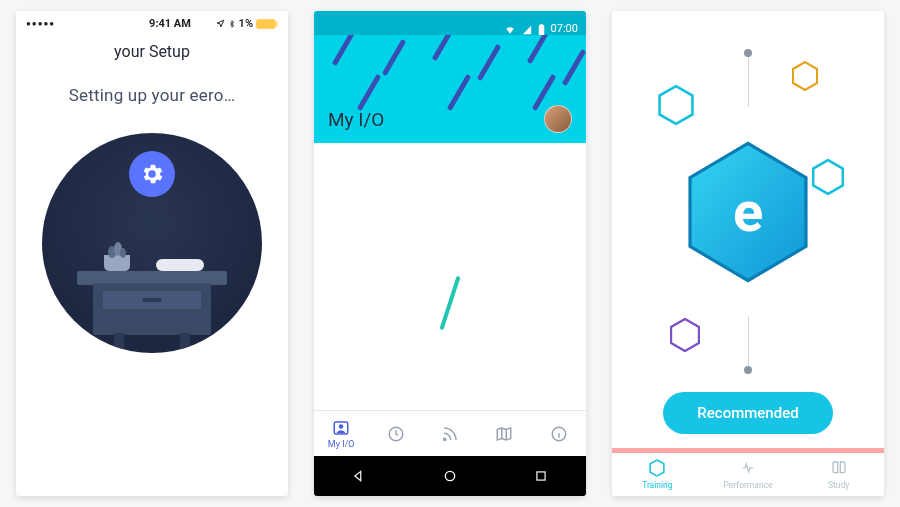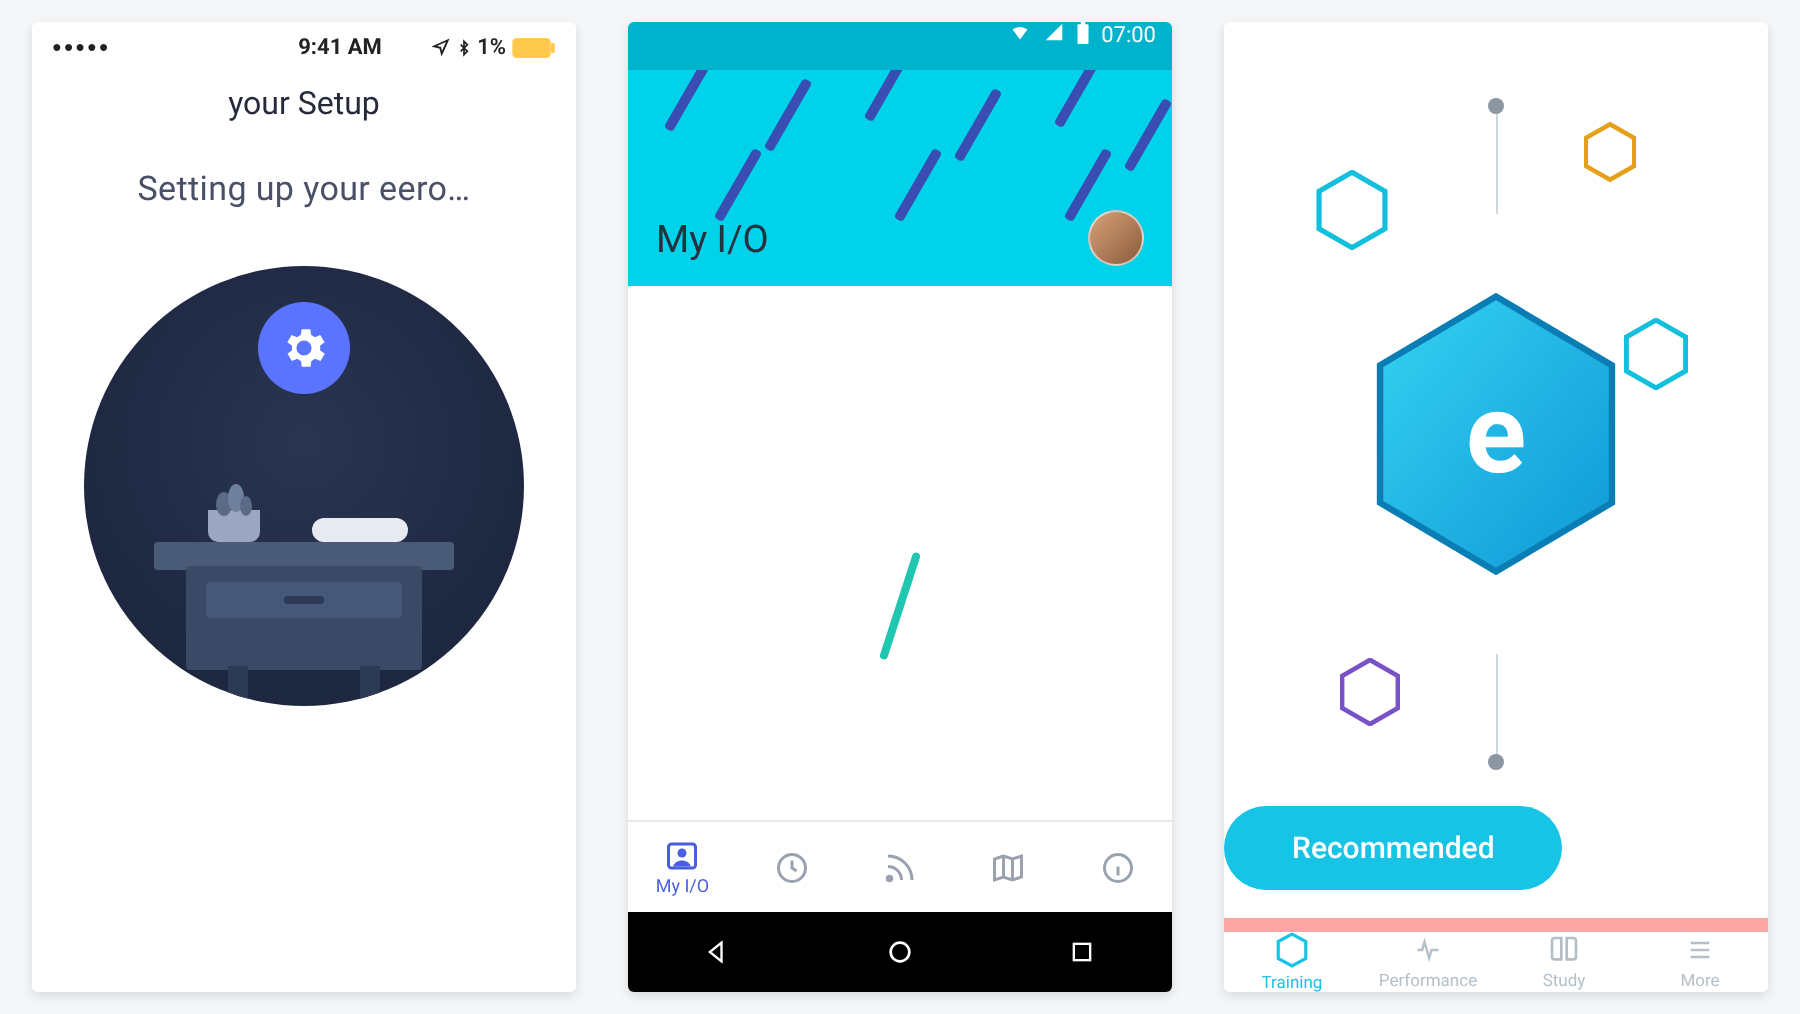--- a/index.html
+++ b/index.html
@@ -23,21 +23,21 @@
     .drawer{ position:absolute; top:8px; left:10px; right:10px; height:18px; background:#46587a; border-radius:2px;}
     .drawer::after{content:""; position:absolute; left:50%; top:50%; transform:translate(-50%,-50%); width:20px; height:4px; background:#2d3a55; border-radius:2px;}
     .table-leg{position:absolute; bottom:0; width:10px; height:20px; background:#2d3a55;}
     .table-leg.l{left:72px;} .table-leg.r{right:72px;}
     .eero-puck{ position:absolute; bottom:82px; right:58px; width:48px; height:12px; background:#e8eaf2; border-radius:6px;}
     .plant{ position:absolute; bottom:82px; left:62px;}
     .pot{ width:26px; height:16px; background:#9aa6c2; border-radius:0 0 5px 5px;}
     .leaves{ position:absolute; bottom:14px; left:3px; width:20px; height:16px;}
 
     
-    .p2-status{ background:#00b3cc; color:#fff; height:24px; display:flex; align-items:flex-start; justify-content:flex-end; padding:0 8px; font-size:11px; gap:6px;}
+    .p2-status{ background:#00b3cc; color:#fff; height:24px; display:flex; align-items:flex-end; justify-content:flex-end; padding:0 8px; font-size:11px; gap:6px;}
     .p2-header{ background:#00d2ea; height:108px; position:relative; overflow:hidden;}
     .slash{ position:absolute; width:40px; height:5px; background:#3a4db3; transform:rotate(-60deg); border-radius:2px;}
     .p2-header-bottom{ position:absolute; bottom:10px; left:14px; right:14px; display:flex; align-items:center; justify-content:space-between;}
     .p2-title{ color:#273041; font-size:19px; font-weight:400;}
     .avatar{ width:28px; height:28px; border-radius:50%; background:linear-gradient(135deg,#d7a27a,#8a5a3a); border:1px solid rgba(255,255,255,.6);}
     .p2-body{ flex:1; background:#fff; position:relative;}
     .spinner-line{ position:absolute; top:60%; left:50%; width:4px; height:56px; background:#1fc6b0; border-radius:2px; transform:translate(-50%,-50%) rotate(18deg);}
     .p2-tabs{ height:46px; border-top:1px solid #e6e8ec; display:flex;}
     .p2-tab{ flex:1; display:flex; flex-direction:column; align-items:center; justify-content:center; font-size:9px; color:#9aa2b0; gap:2px;}
     .p2-tab.active{ color:#4a5fe0;}
@@ -48,23 +48,23 @@
     
     .p3-header-space{height:30px;}
     .p3-heading{ text-align:center; font-size:12px; letter-spacing:3px; color:#b7c3cf; font-weight:600; padding:20px 0 10px;}
     .p3-illus{ flex:1; display:flex; align-items:center; justify-content:center; position:relative;}
     .hex{ position:absolute; }
     .hex svg{display:block;}
     .dot{ position:absolute; width:8px; height:8px; border-radius:50%; background:#8b96a3;}
     .vline{ position:absolute; width:1px; background:#cfd6dd;}
     .big-hex{ width:120px; height:120px; display:flex; align-items:center; justify-content:center;}
     .e-letter{ color:#fff; font-size:56px; font-weight:700;}
-    .p3-cta-wrap{display:flex; justify-content:flex-start; padding:10px 0 14px;}
+    .p3-cta-wrap{display:flex; justify-content:center; padding:10px 0 14px;}
     .p3-cta{ background:#18c4e6; color:#fff; border:none; border-radius:999px; padding:12px 34px; font-size:15px; font-weight:500;}
-    .p3-tabs{ height:37px; border-top:7px solid #fca5a5; display:flex;}
+    .p3-tabs{ height:48px; border-top:5px solid #fca5a5; display:flex;}
     .p3-tab{ flex:1; display:flex; flex-direction:column; align-items:center; justify-content:center; gap:3px; font-size:8.5px; color:#b4c0c9;}
     .p3-tab.active{ color:#18c4e6;}
     .p3-tab .ico{width:18px;height:18px;display:flex;align-items:center;justify-content:center;}
 
     
     svg{display:block;}
   </style>
 </head>
 <body>
 
@@ -287,24 +287,16 @@
         <span>Performance</span>
       </div>
       <div class="p3-tab">
         <span class="ico">
             <svg width="18" height="16" viewBox="0 0 24 24" fill="none" stroke="#b4c0c9" stroke-width="2">
               <path d="M3 5a2 2 0 0 1 2-2h5v16H5a2 2 0 0 1-2-2zM21 5a2 2 0 0 0-2-2h-5v16h5a2 2 0 0 0 2-2z"></path>
             </svg>
           </span>
         <span>Study</span>
       </div>
-      <div class="p3-tab">
-        <span class="ico">
-            <svg width="16" height="14" viewBox="0 0 24 24" fill="none" stroke="#b4c0c9" stroke-width="2">
-              <path d="M4 6h16M4 12h16M4 18h16"></path>
-            </svg>
-          </span>
-        <span>More</span>
-      </div>
     </div>
   </div>
 
 </div>
 
 </body></html>

